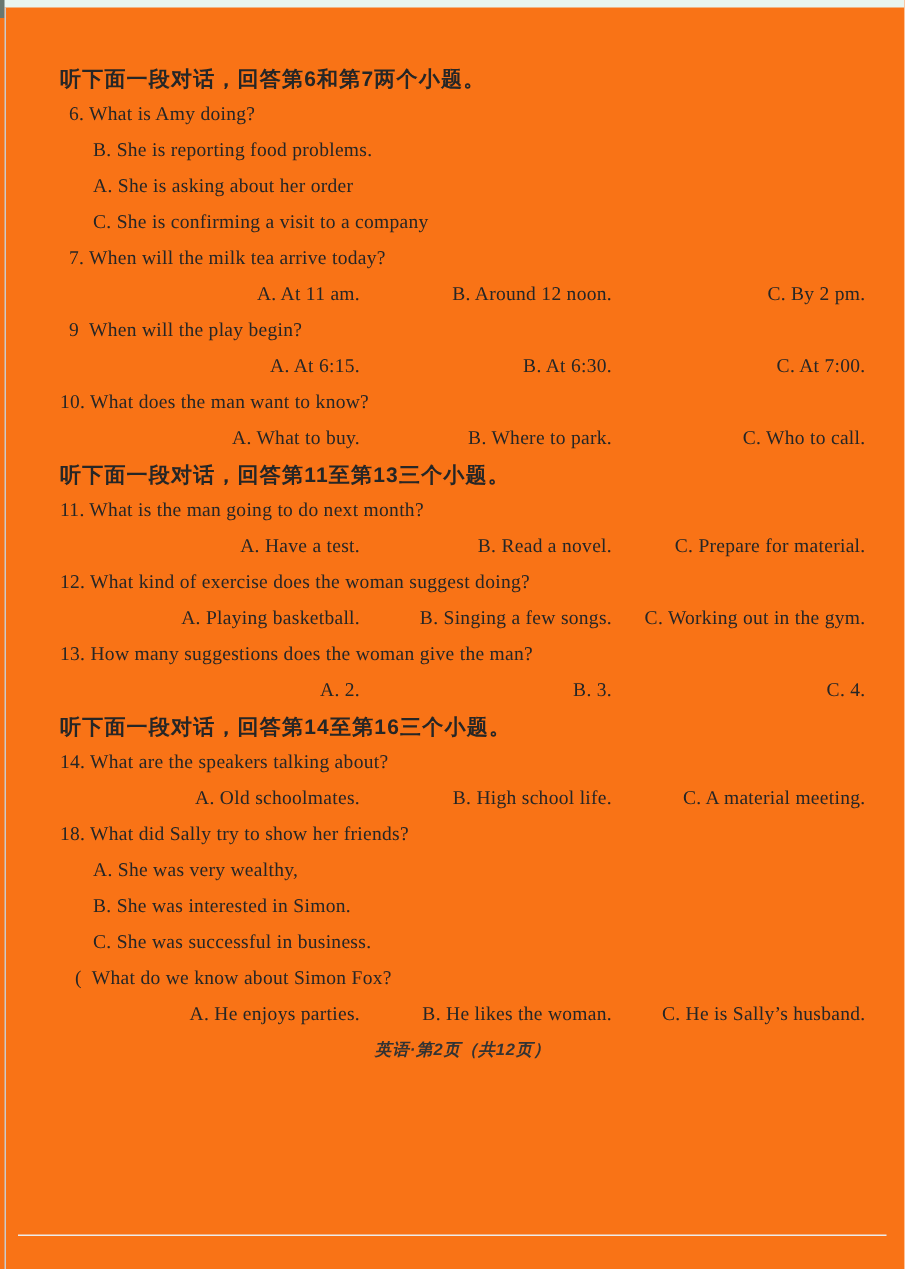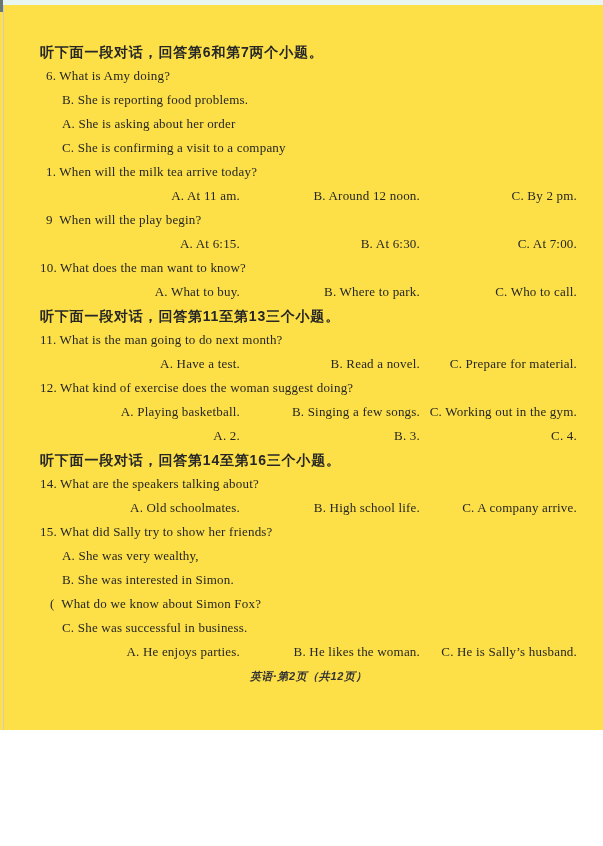--- a/index.html
+++ b/index.html
@@ -1,19 +1,19 @@
 <!DOCTYPE html>
 <html><head>
 <meta charset="utf-8">
 <style>
   html,body { margin:0; padding:0; background:#ffffff; }
   .page {
     position:relative;
-    width:603px; height:730px;
-    background:#fde047;
+    width:603px; height:846px;
+    background:#f97316;
     overflow:hidden;
     font-family:"Liberation Serif","DejaVu Serif",serif;
     color:#262626;
   }
   
   .top-strip { position:absolute; top:0; left:0; width:603px; height:5px; background:#e9f5ef; }
   .corner-mark { position:absolute; top:0; left:0; width:3px; height:12px; background:#69776f; }
   .edge-left { position:absolute; top:5px; bottom:0; left:3px; width:1px; background:#cbcbcb; }
   .bottom-line { position:absolute; top:823px; left:12px; right:12px; height:1px; background:#ececec; }
 
@@ -31,21 +31,21 @@
     font-size:14px;
     letter-spacing:0.8px;
   }
   .q1 { padding-left:6px; }   
   .q2 { padding-left:0; }     
   .q16 { padding-left:10px; } 
   .optlist { padding-left:22px; }
 
   .optrow { display:flex;text-align:right; }
   .optrow .a { width:200px; padding-left:22px; box-sizing:border-box; }
-  .optrow .b { width:168px;margin-left:12px; }
+  .optrow .b { width:168px; }
   .optrow .c { flex:1; }
 
   .footer {
     text-align:center;
     font-family:"Liberation Sans","DejaVu Sans",sans-serif;
     font-weight:600;
     font-size:11px;
     letter-spacing:0.6px;
     color:#333333;
     font-style:italic;
@@ -62,21 +62,21 @@
 
   <div class="paper">
 
     <div class="line cn">听下面一段对话，回答第6和第7两个小题。</div>
 
     <div class="line q1">6. What is Amy doing?</div>
     <div class="line optlist">B. She is reporting food problems.</div>
     <div class="line optlist">A. She is asking about her order</div>
     <div class="line optlist">C. She is confirming a visit to a company</div>
 
-    <div class="line q1">1. When will the milk tea arrive today?</div>
+    <div class="line q1">7. When will the milk tea arrive today?</div>
     <div class="line optrow">
       <span class="a">A. At 11 am.</span>
       <span class="b">B. Around 12 noon.</span>
       <span class="c">C. By 2 pm.</span>
     </div>
 
 
 
     <div class="line q1">9  When will the play begin?</div>
     <div class="line optrow">
@@ -101,41 +101,42 @@
       <span class="c">C. Prepare for material.</span>
     </div>
 
     <div class="line q2">12. What kind of exercise does the woman suggest doing?</div>
     <div class="line optrow">
       <span class="a">A. Playing basketball.</span>
       <span class="b">B. Singing a few songs.</span>
       <span class="c">C. Working out in the gym.</span>
     </div>
 
+    <div class="line q2">13. How many suggestions does the woman give the man?</div>
     <div class="line optrow">
       <span class="a">A. 2.</span>
       <span class="b">B. 3.</span>
       <span class="c">C. 4.</span>
     </div>
 
     <div class="line cn">听下面一段对话，回答第14至第16三个小题。</div>
 
     <div class="line q2">14. What are the speakers talking about?</div>
     <div class="line optrow">
       <span class="a">A. Old schoolmates.</span>
       <span class="b">B. High school life.</span>
-      <span class="c">C. A company arrive.</span>
+      <span class="c">C. A material meeting.</span>
     </div>
 
-    <div class="line q2">15. What did Sally try to show her friends?</div>
+    <div class="line q2">18. What did Sally try to show her friends?</div>
     <div class="line optlist">A. She was very wealthy,</div>
     <div class="line optlist">B. She was interested in Simon.</div>
+    <div class="line optlist">C. She was successful in business.</div>
+
     <div class="line q16">(  What do we know about Simon Fox?</div>
-
-    <div class="line optlist">C. She was successful in business.</div>
     <div class="line optrow">
       <span class="a">A. He enjoys parties.</span>
       <span class="b">B. He likes the woman.</span>
       <span class="c">C. He is Sally’s husband.</span>
     </div>
 
     <div class="line footer">英语·第2页（共12页）</div>
 
   </div>
 </div>

